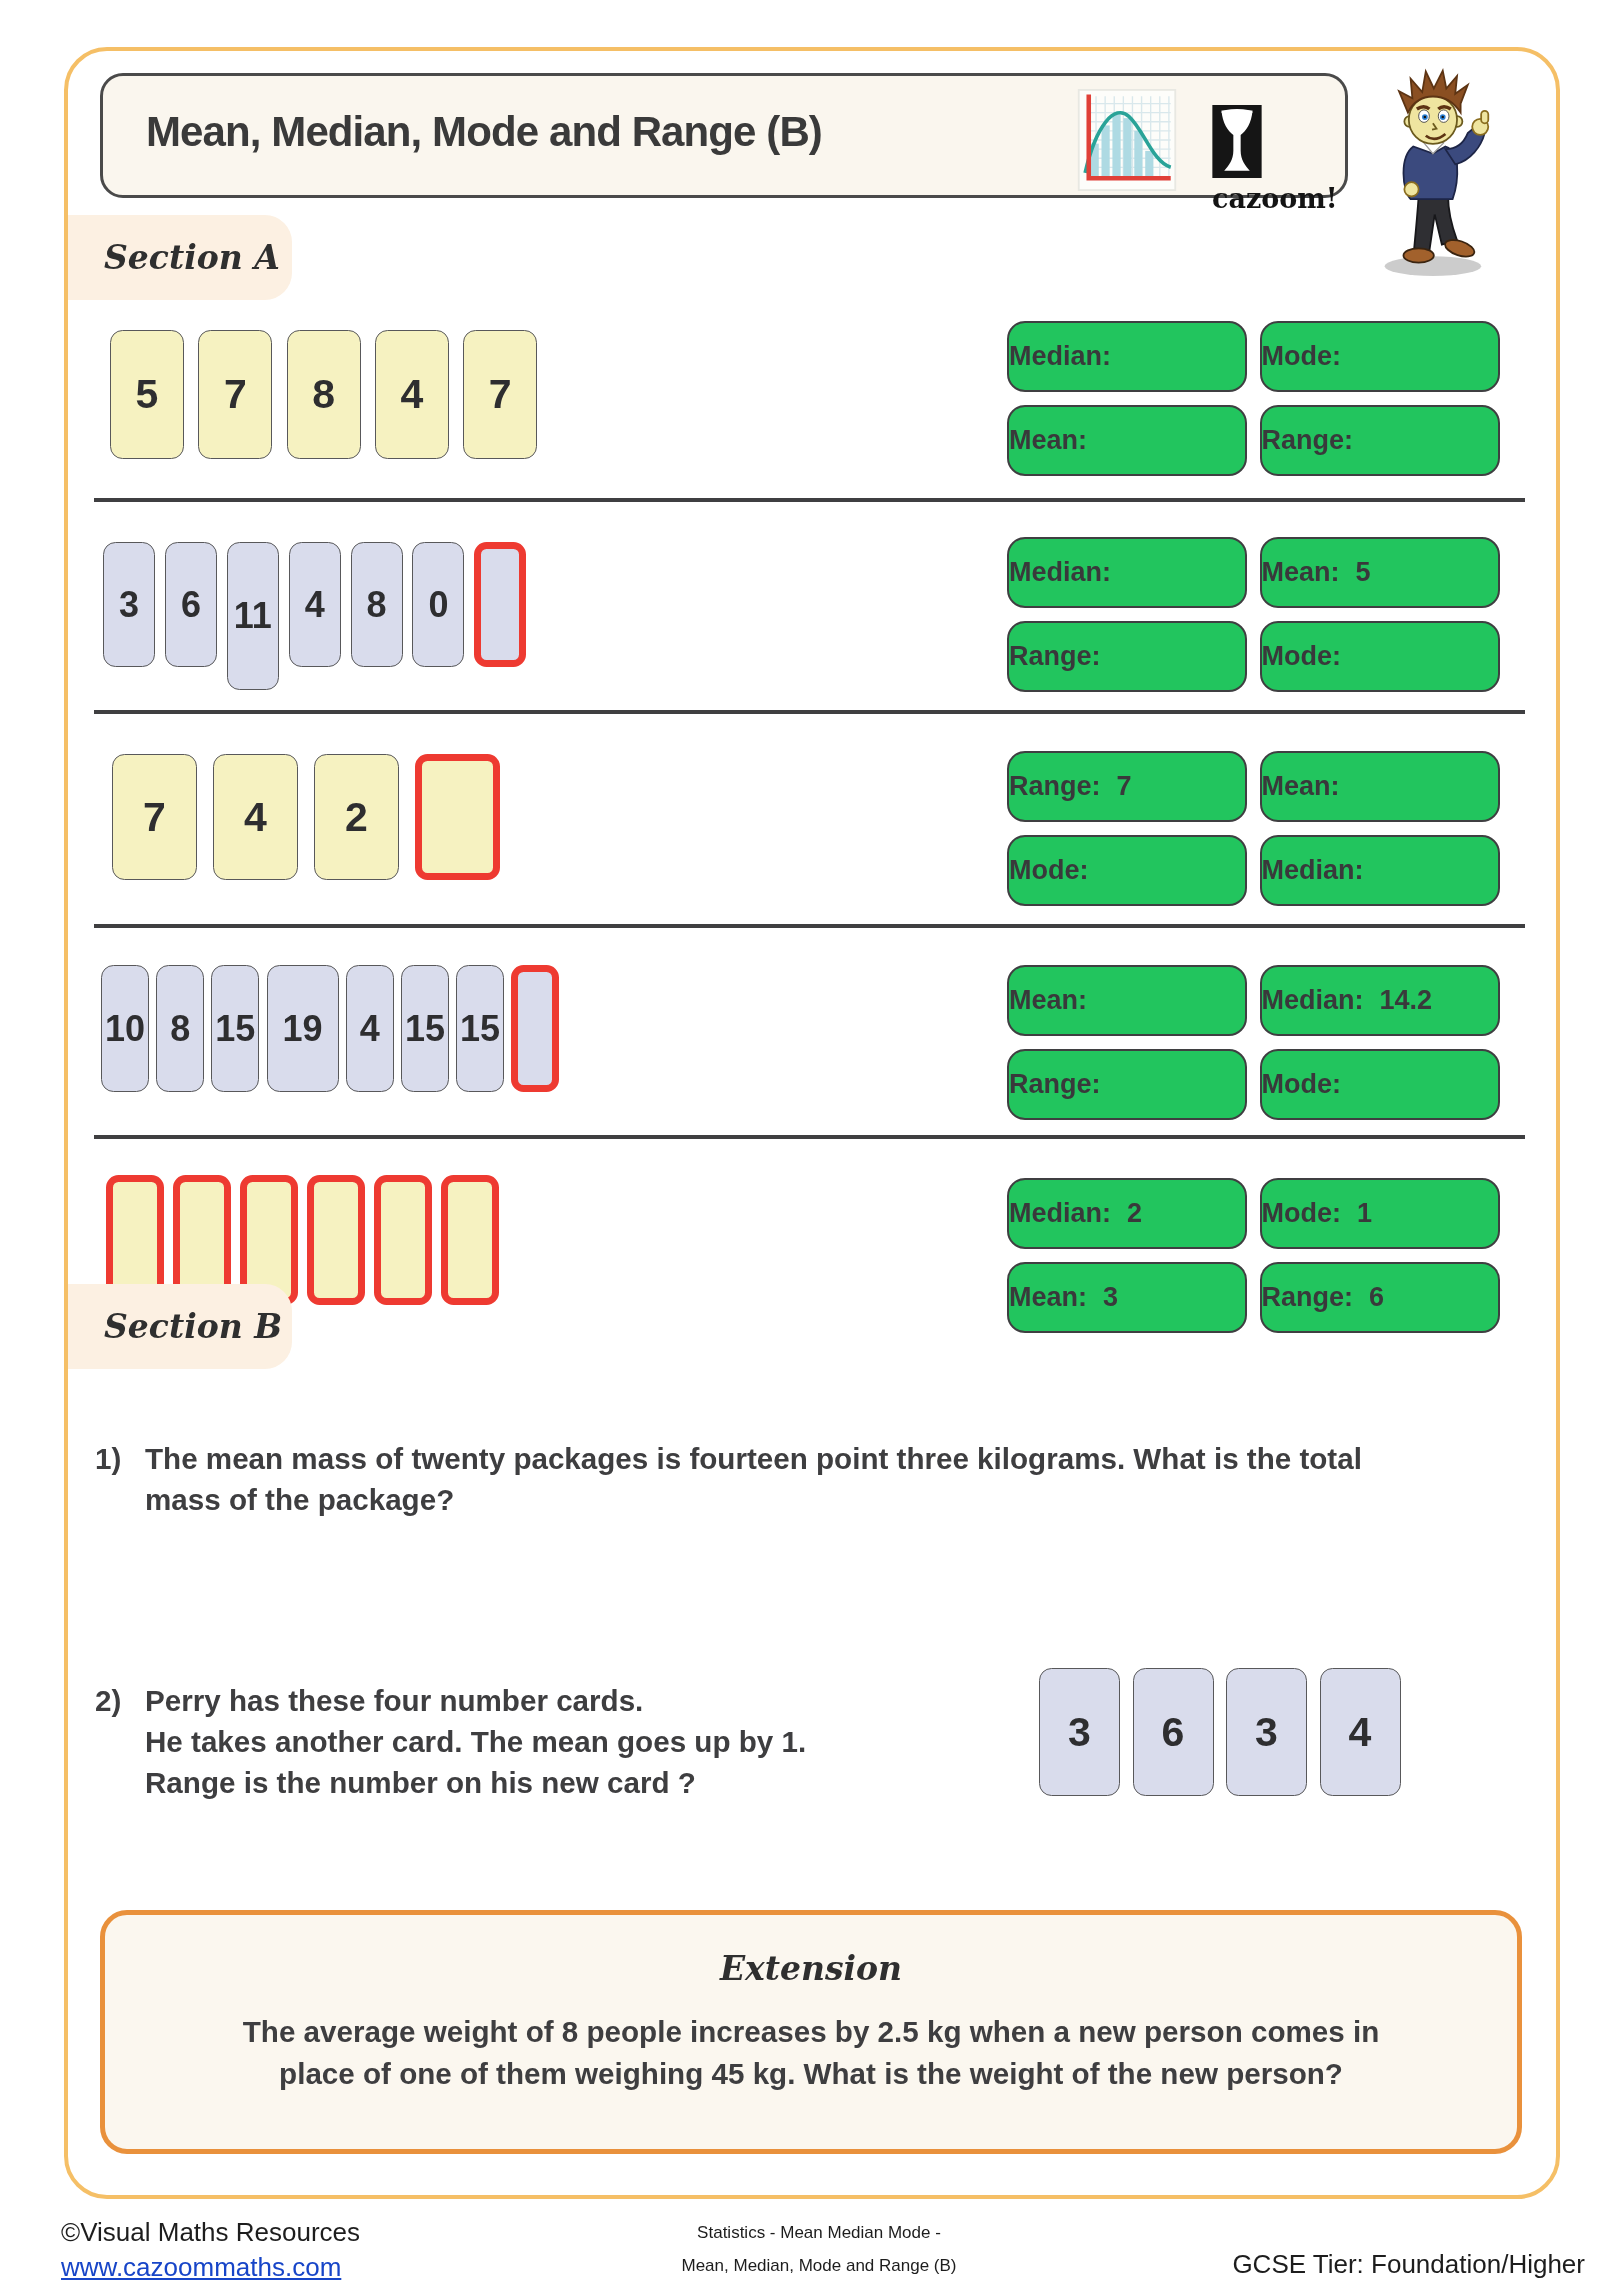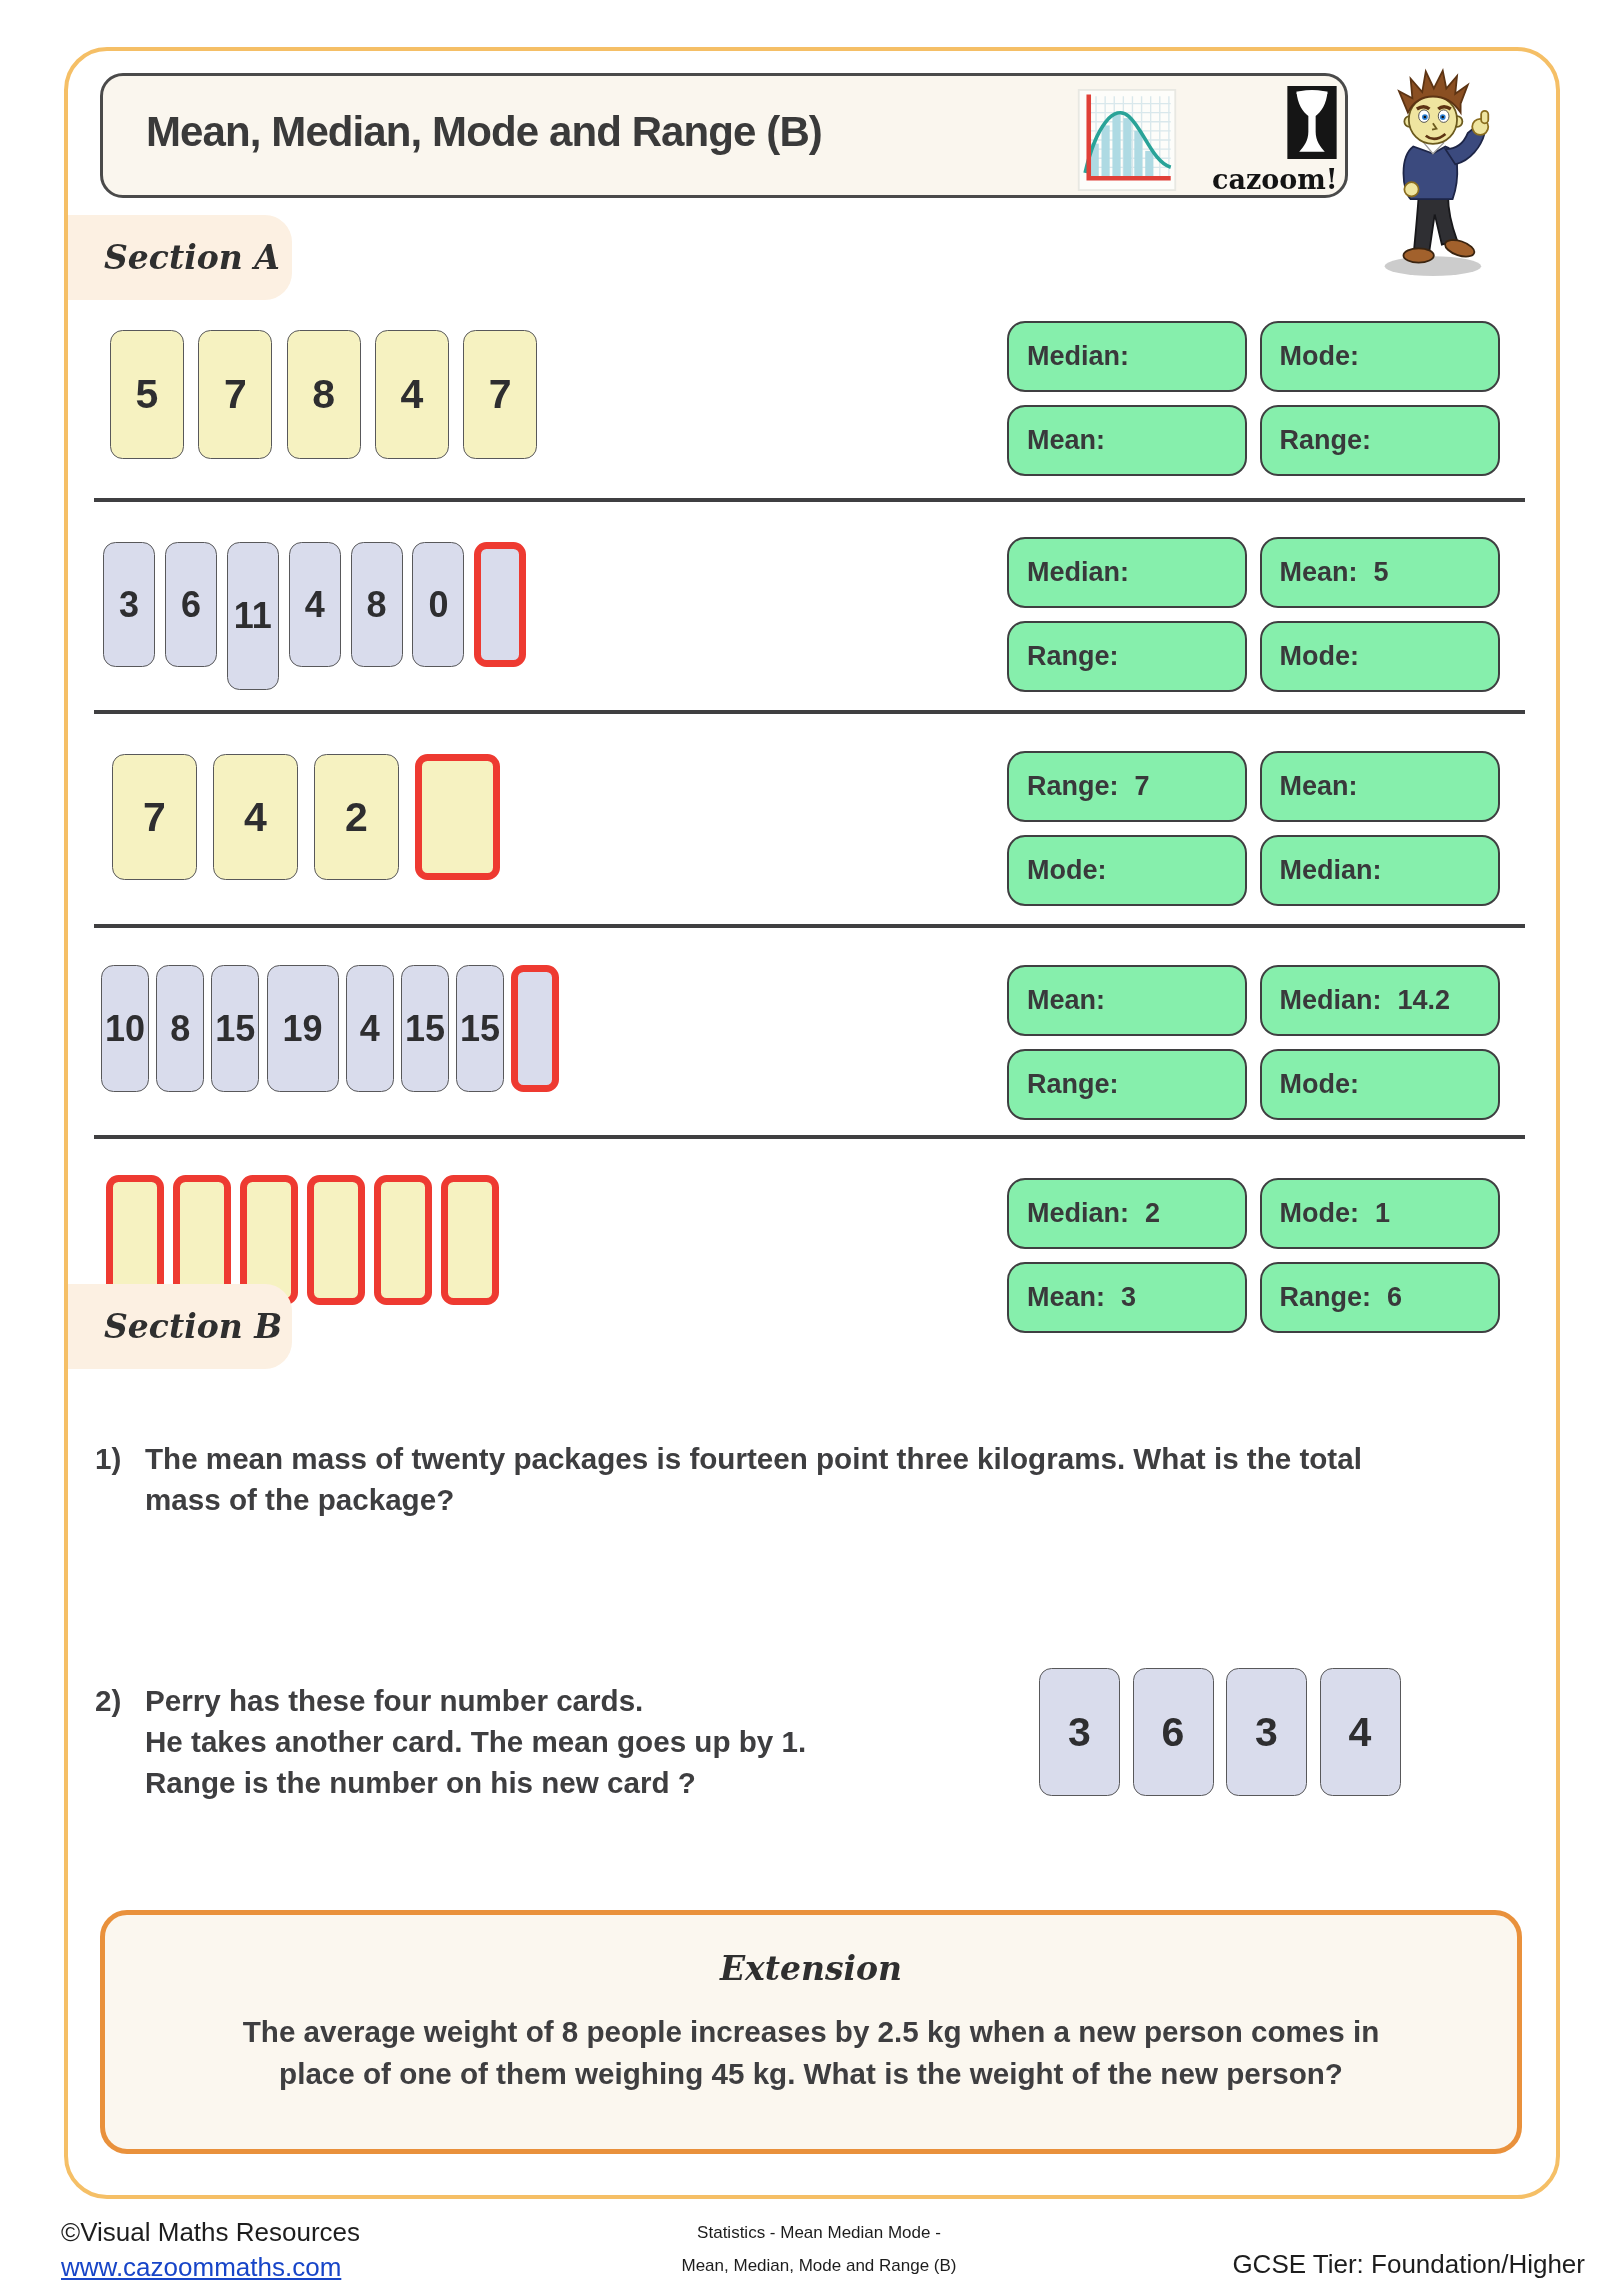--- a/index.html
+++ b/index.html
@@ -6,40 +6,40 @@
   .sheet{position:relative;width:1621px;height:2293px;background:#ffffff;overflow:hidden;
          font-family:"Liberation Sans",sans-serif;color:#3e3e40;}
   
   .page-border{position:absolute;left:64px;top:47px;width:1496px;height:2152px;
                border:4.5px solid #f5bf66;border-radius:43px;box-sizing:border-box;}
   
   .title-box{position:absolute;left:100px;top:73px;width:1248px;height:125px;
              background:#faf6ee;border:3.6px solid #4a4a4a;border-radius:23px;box-sizing:border-box;}
   .title-text{position:absolute;left:43px;top:32px;font-size:42px;font-weight:bold;color:#3a3a3a;letter-spacing:-0.9px;}
   .chart-icon{position:absolute;left:974px;top:12.5px;}
-  .logo-wrap{position:absolute;left:1109px;top:10px;width:125px;text-align:right;}
+  .logo-wrap{position:absolute;left:1109px;top:29px;width:125px;text-align:left;}
   .logo-text{font-family:"DejaVu Serif",serif;font-weight:bold;font-size:27px;color:#141414;margin-top:1.8px;}
   .mascot{position:absolute;left:1374px;top:64px;}
   
   .section-label{position:absolute;left:68px;width:224px;height:85px;background:#fcf0e2;
                  border-radius:0 27px 27px 0;display:flex;align-items:center;}
   .section-label span{font-family:"DejaVu Serif",serif;font-style:italic;font-weight:bold;
                       font-size:33px;color:#2f2f2f;padding-left:36px;}
   
   .card{box-sizing:border-box;border:1.8px solid #58585a;border-radius:12.5px;display:flex;
         align-items:center;justify-content:center;font-weight:bold;color:#2e2e30;}
   .card.yellow{background:#f6f2c1;}
   .card.lavender{background:#d9dcec;}
   .card.empty{border:7.2px solid #ee3a31;}
   .card-row{position:absolute;display:flex;}
   
   .ans-grid{position:absolute;left:1007px;width:493px;display:grid;
             grid-template-columns:240px 240px;grid-template-rows:71px 71px;column-gap:12.5px;row-gap:12.5px;}
-  .ansbox{box-sizing:border-box;border:2.7px solid #3f3f41;border-radius:18px;background:#86efac;
-          display:flex;align-items:center;padding-left:18px;text-align:center;}
+  .ansbox{box-sizing:border-box;border:2.7px solid #3f3f41;border-radius:18px;background:#22c55e;
+          display:flex;align-items:center;text-align:center;}
   .anslabel{font-weight:bold;font-size:27px;color:#39393b;}
   .ansval{font-weight:bold;font-size:27px;color:#39393b;margin-left:16px;}
   .divider{position:absolute;left:94px;width:1431px;height:3.6px;background:#3f3f41;}
   
   .question{position:absolute;display:flex;font-weight:bold;font-size:29.6px;color:#3e3e40;line-height:41px;}
   .qnum{width:50px;flex-shrink:0;}
   
   .ext-box{position:absolute;left:100px;top:1910px;width:1422px;height:244px;background:#fbf7ef;
            border:5.4px solid #e9913c;border-radius:27px;box-sizing:border-box;text-align:center;}
   .ext-title{font-family:"DejaVu Serif",serif;font-style:italic;font-weight:bold;

